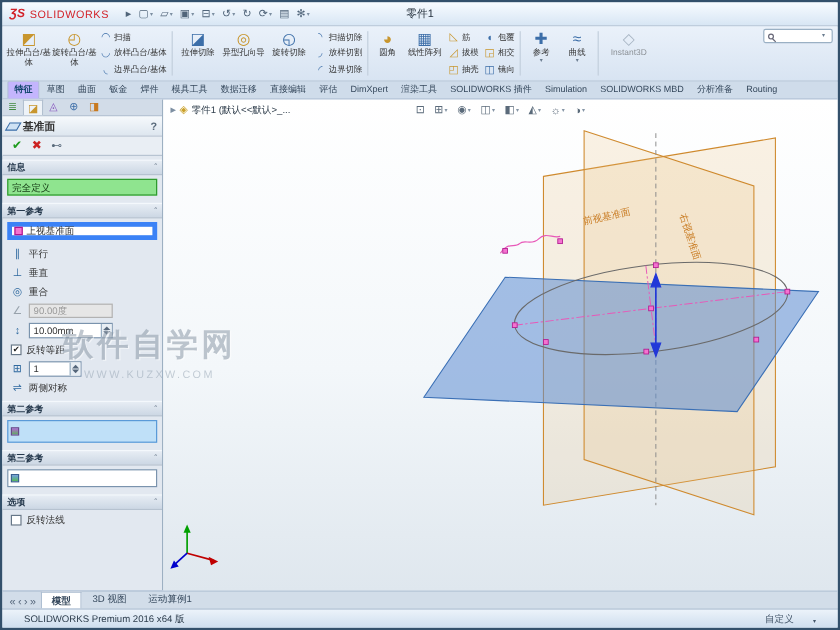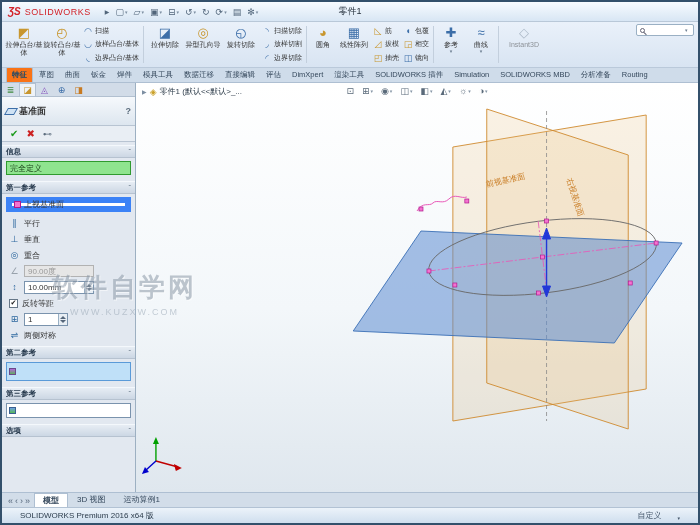--- a/index.html
+++ b/index.html
@@ -26,39 +26,39 @@
   .rs .ic{font-size:9px;width:10px;text-align:center}
   .g{color:#c8962e}.bl{color:#3c6ea8}
   .disabled{opacity:.5}
   .searchbox{position:absolute;right:4px;top:2px;width:58px;height:12px;background:#fff;border:1px solid #9ab0c4;border-radius:2px;display:flex;align-items:center;gap:3px;padding:0 3px}
   .mag{width:5px;height:5px;border:1px solid #667;border-radius:50%;position:relative;flex:0 0 auto}
   .mag::after{content:"";position:absolute;width:4px;height:1px;background:#667;transform:rotate(45deg);right:-3px;bottom:-2px}
   .searchbox input{border:none;outline:none;width:34px;font-size:7px;background:transparent}
   .searchbox .dd{font-size:5px;color:#6b7d90}
   .rtabs{height:15px;background:#cfdcea;display:flex;align-items:flex-end;padding:0 4px;border-bottom:1px solid #aebfd2;gap:1px}
   .rtab{padding:0 5px;font-size:7.5px;line-height:14px;color:#35485c;white-space:nowrap;cursor:default}
-  .rtab.active{background:#f97316;border:1px solid #aebfd2;border-bottom:none;border-radius:2px 2px 0 0;color:#14486e;font-weight:bold}
+  .rtab.active{background:#c4b5fd;border:1px solid #aebfd2;border-bottom:none;border-radius:2px 2px 0 0;color:#14486e;font-weight:bold}
   
   .main{flex:1;display:flex;min-height:0}
   
   .panel{width:134px;background:#e2e8f0;border-right:1px solid #9db0c2;display:flex;flex-direction:column;font-size:8px}
   .pm-tabs{height:14px;background:#d2dce8;display:flex;border-bottom:1px solid #b2c0d0}
   .pm-tab{width:17px;display:flex;align-items:center;justify-content:center;font-size:9px;cursor:default}
   .pm-tab.active{background:#eef3f8;border:1px solid #b2c0d0;border-bottom:none}
-  .pm-title{height:29px;display:flex;align-items:center;gap:3px;padding:0 4px;background:linear-gradient(#f6f9fc,#dde6ef);border-bottom:1px solid #b8c4d2;font-weight:bold;font-size:9px}
+  .pm-title{height:17px;display:flex;align-items:center;gap:3px;padding:0 4px;background:linear-gradient(#f6f9fc,#dde6ef);border-bottom:1px solid #b8c4d2;font-weight:bold;font-size:9px}
   .pm-title .plane-ic{width:10px;height:7px;border:1px solid #3c6ea8;transform:skewX(-30deg);background:#cfe2f4}
   .pm-title .help{margin-left:auto;color:#5a6b7c;font-weight:bold}
   .pm-actions{height:16px;display:flex;align-items:center;gap:8px;padding:0 8px;background:#e9eef4;border-bottom:1px solid #b8c4d2}
   .ok{color:#1d9b1d;font-weight:bold;font-size:10px}
   .no{color:#cc2222;font-weight:bold;font-size:10px}
   .pin{color:#5a6b7c;font-size:9px}
   .sec-h{height:13px;margin-top:3px;display:flex;align-items:center;padding:0 4px;background:linear-gradient(#e7edf4,#ccd7e4);border-top:1px solid #f4f8fc;border-bottom:1px solid #b6c2d0;color:#25384c;font-weight:bold;font-size:7.5px}
   .sec-h .chev{margin-left:auto;color:#5a6b7c;font-weight:normal}
   .msg-val{margin:3px 4px;height:14px;line-height:13px;padding-left:3px;background:#8fe48f;border:1px solid #2f9a2f;color:#143a14}
-  .selbox{margin:3px 4px;height:15px;background:#fff;border:6px solid #3b82f6;display:flex;align-items:center;gap:3px;padding:0 2px}
+  .selbox{margin:3px 4px;height:15px;background:#fff;border:4px solid #3b82f6;display:flex;align-items:center;gap:3px;padding:0 2px}
   .chip{width:7px;height:7px;background:#f473d0;border:1px solid #b0188e;flex:0 0 auto}
   .row{height:16px;display:flex;align-items:center;gap:4px;padding:0 7px}
   .row .ic{width:11px;text-align:center;color:#2f699f;font-size:9px}
   .row .ic.dim{color:#98a2ac}
   .sunken{width:70px;height:12px;line-height:11px;padding-left:3px;background:#e6e6e6;border:1px solid #b2b2b2;color:#9a9a9a}
   .spinbox{width:70px;height:13px;background:#fff;border:1px solid #7a93ad;display:flex;align-items:center}
   .spinbox.sm{width:44px}
   .spinbox .val{flex:1;padding-left:3px}
   .spin{width:9px;align-self:stretch;display:flex;flex-direction:column;justify-content:center;align-items:center;gap:1px;border-left:1px solid #9ab0c4;background:#e8eef4}
   .spin i{width:0;height:0;border-left:3px solid transparent;border-right:3px solid transparent}
@@ -373,20 +373,24 @@
           <span class="chev">ˆ</span>
         </div>
       <div class="whitebox">
           <span class="chip3"></span>
         </div>
 
       <div class="sec-h">
           <span>选项</span>
           <span class="chev">ˆ</span>
         </div>
+      <div class="row">
+        <span class="cb"></span>
+        <span>反转法线</span>
+      </div>
     </div>
 
     <div class="viewport">
       <svg class="scene" viewBox="0 0 564 409" preserveAspectRatio="none">
 
         <polygon points="318,64 512,32 512,306 318,338" fill="rgba(236,188,120,0.20)" stroke="#cf8a2e" stroke-width="0.9"></polygon>
         <polygon points="352,26 494,72 494,346 352,300" fill="rgba(236,188,120,0.20)" stroke="#cf8a2e" stroke-width="0.9"></polygon>
 
         <line x1="412" y1="28" x2="412" y2="338" stroke="#8a8a8a" stroke-width="0.8" stroke-dasharray="4 3"></line>
 

